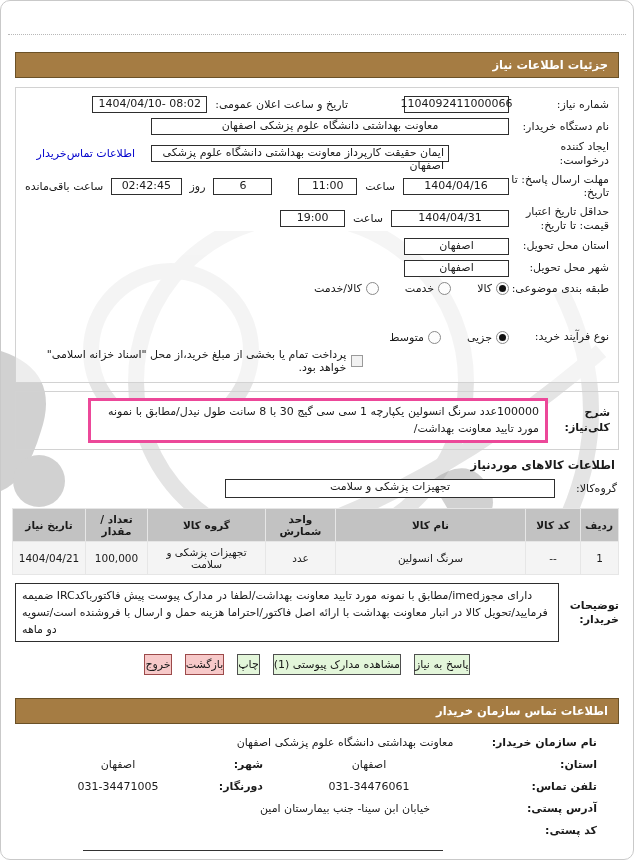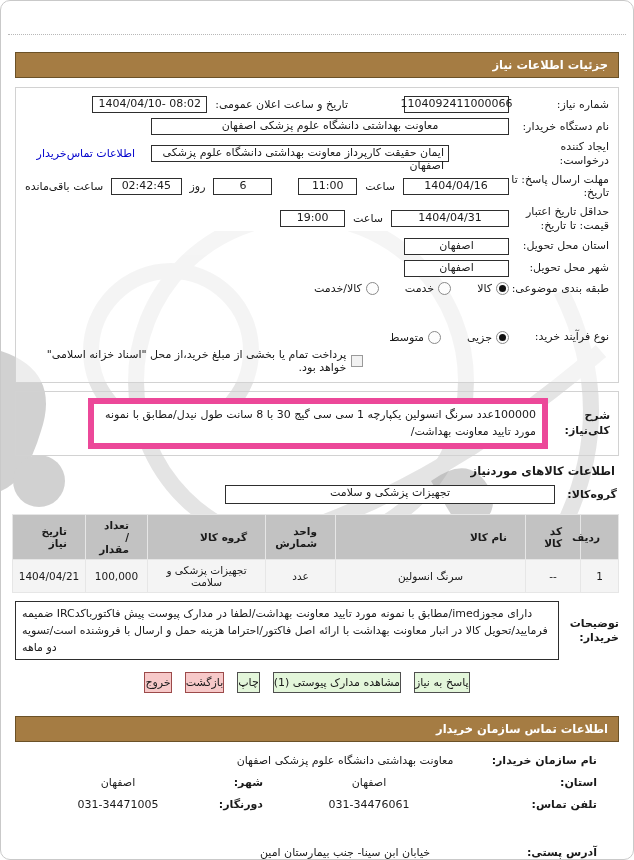--- a/index.html
+++ b/index.html
@@ -39,32 +39,32 @@
     content:"";position:absolute;inset:2px;border-radius:50%;background:#111;
   }
   .check{
     width:10px;height:10px;border:1px solid #9a9a9a;background:#f2f2f2;
     display:inline-block;flex:none;margin-left:5px;
   }
   .opt{display:flex;align-items:center;margin-left:26px;}
   .descbox{margin:8px 14px 0;border:1px solid #d2d2d2;padding:6px 8px;display:flex;align-items:center;}
   .desclabel{font-weight:bold;width:62px;flex:none;line-height:1.3;}
   .textarea{
-    border:6px solid #ec4899;background:#fff;padding:3px 6px;line-height:1.5;
+    border:3px solid #ec4899;background:#fff;padding:3px 6px;line-height:1.5;
     text-align:right;flex:1;margin-left:64px;min-height:32px;
   }
   .heading{margin:8px 18px 0;font-weight:bold;font-size:11.5px;}
   .grouprow{display:flex;align-items:center;margin:7px 16px 0;}
-  .grouplabel{font-weight:bold;width:62px;flex:none;}
+  .grouplabel{font-weight:normal;width:62px;flex:none;}
   .groupinp{width:330px;height:19px;}
   table.goods{
     border-collapse:collapse;margin:10px 14px 0;width:606px;table-layout:fixed;font-size:10.5px;
   }
   table.goods th{
-    background:#c2c2c2;border:1px solid #e6e6e6;font-weight:bold;padding:4px 18px;text-align:right;
+    background:#c2c2c2;border:1px solid #e6e6e6;font-weight:bold;padding:4px 5px;text-align:center;
   }
   table.goods td{
     background:#f4f4f4;border:1px solid #e6e6e6;padding:4px 2px;text-align:center;
   }
   .notesbox{margin:8px 14px 0;display:flex;align-items:center;}
   .noteslabel{font-weight:bold;width:60px;flex:none;line-height:1.3;}
   .notesarea{
     border:1px solid #2e2e2e;background:#fff;padding:3px 6px;line-height:1.55;
     text-align:left;flex:1;min-height:34px;
   }
@@ -304,21 +304,21 @@
         <span class="cval2">اصفهان</span>
       </div>
       <div class="crow">
         <span class="clabel">تلفن تماس:</span>
         <span class="cval ltr">031-34476061</span>
         <span class="clabel2">دورنگار:</span>
         <span class="cval2 ltr">031-34471005</span>
       </div>
       <div class="crow">
         <span class="clabel">آدرس پستی:</span>
-        <span class="cval" style="width:260px;margin-top:26px;">خیابان ابن سینا- جنب بیمارستان امین</span>
+        <span class="cval" style="width:260px;">خیابان ابن سینا- جنب بیمارستان امین</span>
       </div>
       <div class="crow">
         <span class="clabel">کد پستی:</span>
       </div>
     </div>
 
     <hr class="sep">
 
 
     <div class="crrow">

